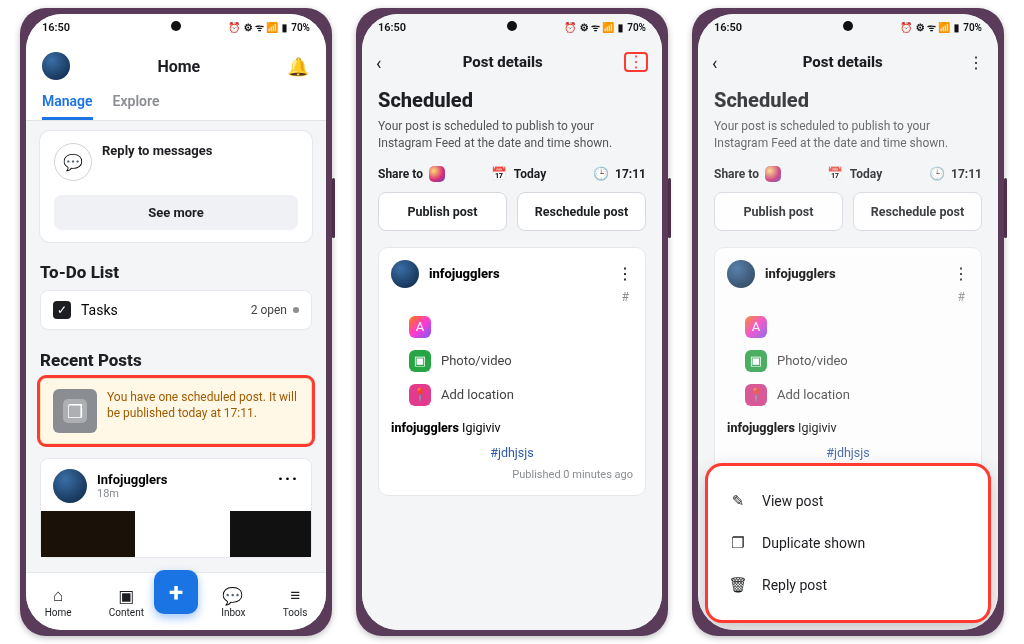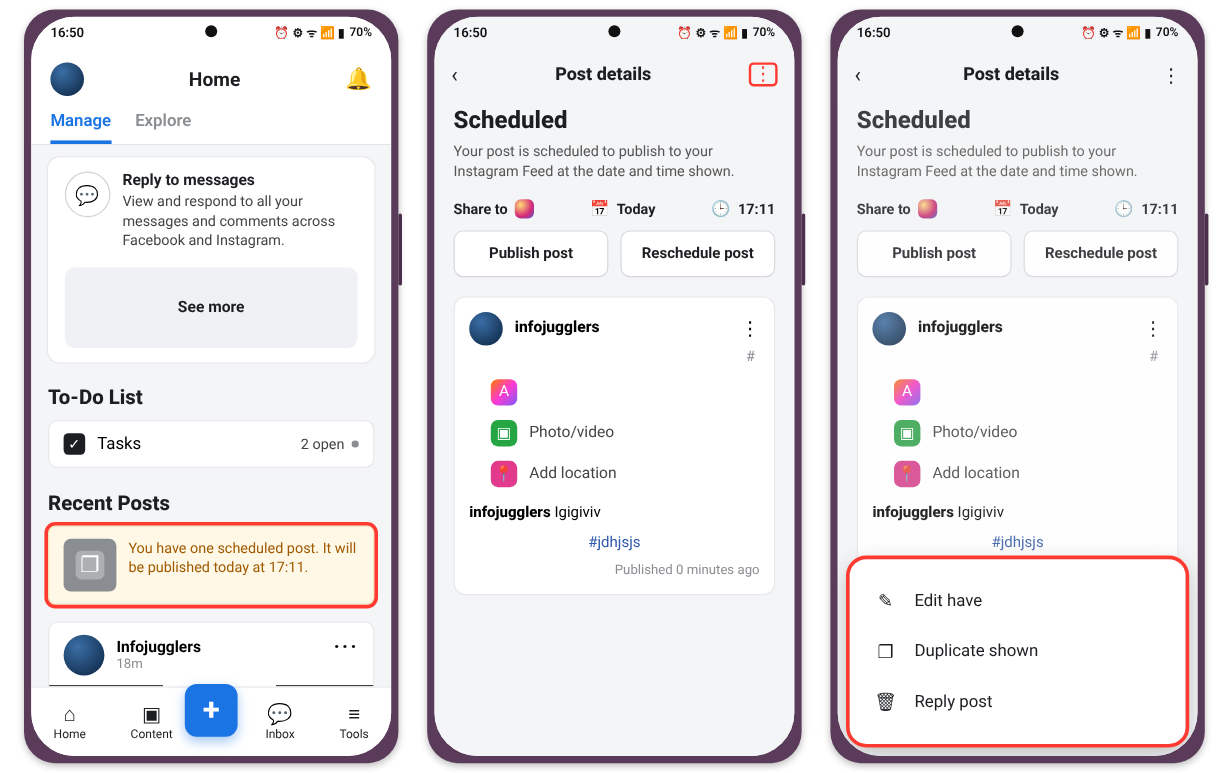--- a/index.html
+++ b/index.html
@@ -88,21 +88,21 @@
   .rc-icon {
     width:38px;height:38px;border-radius:50%;
     border:1px solid #d0d2d8; display:flex;align-items:center;justify-content:center;
     font-size:16px; color:#555; flex-shrink:0;
   }
   .rc-title { font-weight:700; font-size:13px; color:#1c1e21; margin-bottom:2px; }
   .rc-sub { font-size:12px; color:#444; line-height:1.35; }
   .seemore {
     background:#f0f1f4; border-radius:8px; text-align:center;
     font-weight:700; font-size:13px; color:#1c1e21;
-    padding:26px; margin-top:14px;
+    padding:10px; margin-top:14px;
   }
 
   .section-h {
     font-weight:800; font-size:17px; color:#1c1e21;
     margin-top:20px; margin-bottom:8px;
   }
   .tasks-row {
     display:flex; align-items:center; justify-content:space-between;
     background:#fff; border:1px solid #e7e8ec; border-radius:8px;
     padding:10px 12px;
@@ -269,21 +269,20 @@
         <div class="tab">Explore</div>
       </div>
     </div>
 
     <div class="s1body">
       <div class="card reply-card">
         <div class="rc-top">
           <div class="rc-icon">💬</div>
           <div>
             <div class="rc-title">Reply to messages</div>
-            <div class="rc-sub">View and respond to all your messages and comments across Facebook and Instagram.</div>
           </div>
         </div>
         <div class="seemore">See more</div>
       </div>
 
       <div class="section-h">To-Do List</div>
       <div class="tasks-row">
         <div class="tasks-left">
           <span class="chk">✓</span>
           <span style="font-size:14px;">Tasks</span>
@@ -484,21 +483,21 @@
           <b>infojugglers</b>
           <span>Igigiviv</span>
         </div>
         <div class="tag-line">#jdhjsjs</div>
       </div>
     </div>
 
     <div class="sheet">
       <div class="sheet-row">
         <span class="sico">✎</span>
-        <span>Edit have</span>
+        <span>View post</span>
       </div>
       <div class="sheet-row">
         <span class="sico">❐</span>
         <span>Duplicate shown</span>
       </div>
       <div class="sheet-row">
         <span class="sico">🗑</span>
         <span>Reply post</span>
       </div>
     </div>

